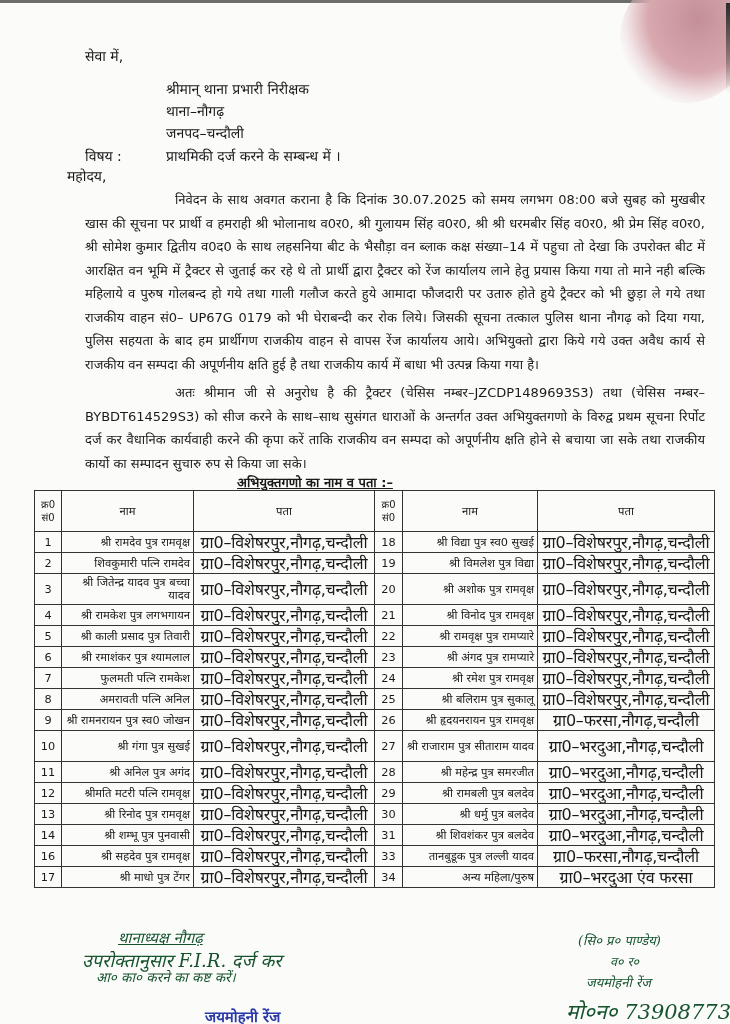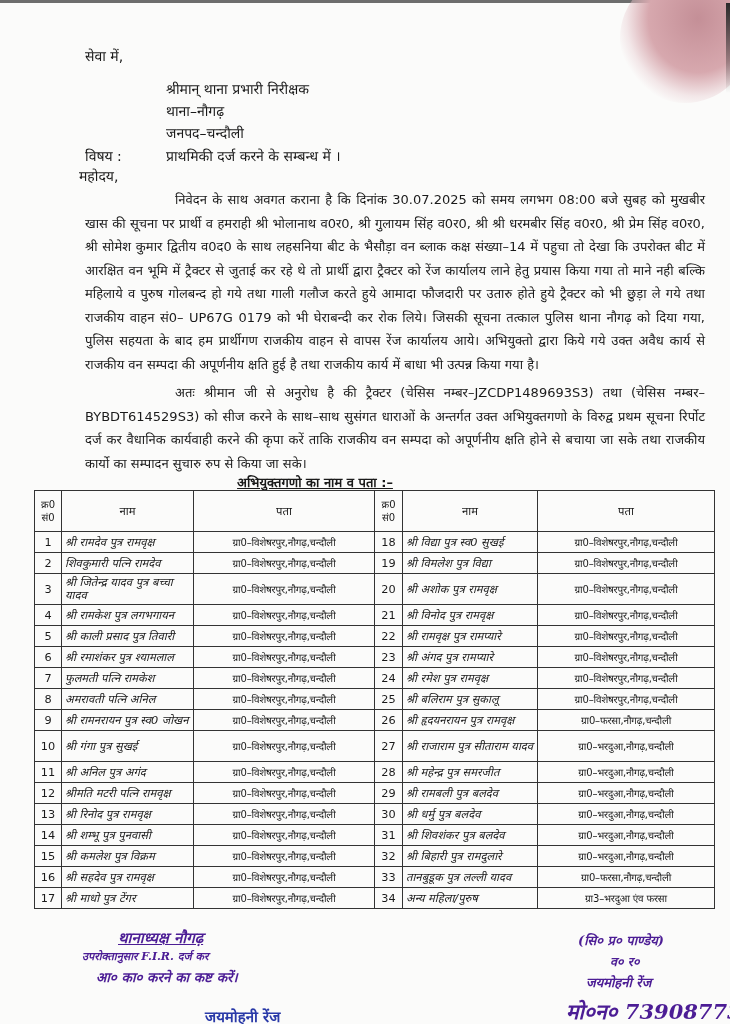--- a/index.html
+++ b/index.html
@@ -41,42 +41,42 @@
     position: absolute; left: 34px; top: 487px; width: 680px;
     border-collapse: collapse; font-size: 11.3px; table-layout: fixed;
   }
   table.acc td, table.acc th {
     border: 1px solid #333; padding: 0 3px; height: 20px; line-height: 13px;
     overflow: hidden;
   }
   table.acc th { font-weight: normal; height: 40px; }
   table.acc th.sn { font-size: 10px; line-height: 13px; }
   td.num { text-align: center; }
-  td.name { text-align: left; padding-left: 6px; font-style: italic; }
-  td.addr { text-align: center; font-size: 10px; letter-spacing: -0.2px; }
+  td.name { text-align: right; padding-left: 6px; }
+  td.addr { text-align: center; font-size: 16px; letter-spacing: -0.2px; }
   tr.tall td { height: 30px; }
   .hand {
     position: absolute; font-family: "DejaVu Serif", serif; font-style: italic;
-    color: #4c1d95; white-space: nowrap; font-weight: bold;
+    color: #14532d; white-space: nowrap;
   }
 </style>
 </head>
 <body>
 
 <div class="page">
   <div class="finger"></div>
   <div class="edge-right"></div>
 
   <div class="txt" style="left:85px; top:44px;">सेवा में,</div>
   <div class="txt addr" style="top:77px;">श्रीमान् थाना प्रभारी निरीक्षक</div>
   <div class="txt addr" style="top:99px;">थाना–नौगढ़</div>
   <div class="txt addr" style="top:121px;">जनपद–चन्दौली</div>
   <div class="txt" style="left:85px; top:144px;">विषय :</div>
   <div class="txt" style="left:166px; top:144px;">प्राथमिकी दर्ज करने के सम्बन्ध में ।</div>
-  <div class="txt" style="left:79px; top:164px;text-align:center;">महोदय,</div>
+  <div class="txt" style="left:67px; top:164px;text-align:center;">महोदय,</div>
 
   <div class="para indent" style="top:185px;">निवेदन के साथ अवगत कराना है कि दिनांक 30.07.2025 को समय लगभग 08:00 बजे सुबह को मुखबीर खास की सूचना पर प्रार्थी व हमराही श्री भोलानाथ व0र0, श्री गुलायम सिंह व0र0, श्री श्री धरमबीर सिंह व0र0, श्री प्रेम सिंह व0र0, श्री सोमेश कुमार द्वितीय व0द0 के साथ लहसनिया बीट के भैसौड़ा वन ब्लाक कक्ष संख्या–14  में पहुचा तो देखा कि उपरोक्त बीट में आरक्षित वन भूमि में ट्रैक्टर से जुताई कर रहे थे तो प्रार्थी द्वारा ट्रैक्टर को रेंज कार्यालय लाने हेतु प्रयास किया गया तो माने नही बल्कि महिलाये व पुरुष गोलबन्द हो गये तथा गाली गलौज करते हुये आमादा फौजदारी पर उतारु होते हुये ट्रैक्टर को भी छुड़ा ले गये तथा राजकीय वाहन सं0– UP67G 0179 को भी घेराबन्दी कर रोक लिये। जिसकी सूचना तत्काल पुलिस थाना नौगढ़ को दिया गया, पुलिस सहयता के बाद हम प्रार्थीगण राजकीय वाहन से वापस रेंज कार्यालय आये। अभियुक्तो द्वारा किये गये उक्त अवैध कार्य से राजकीय वन सम्पदा की अपूर्णनीय क्षति हुई है तथा राजकीय कार्य में बाधा भी उत्पन्न किया गया है।</div>
   <div class="para indent" style="top:378px;">अतः श्रीमान जी से  अनुरोध है की ट्रैक्टर (चेसिस नम्बर–JZCDP1489693S3) तथा (चेसिस नम्बर–BYBDT614529S3) को सीज करने के साथ–साथ सुसंगत धाराओं के अन्तर्गत उक्त अभियुक्तगणो के विरुद्व प्रथम सूचना रिर्पोट दर्ज कर वैधानिक कार्यवाही करने की कृपा करें ताकि राजकीय वन सम्पदा को अपूर्णनीय क्षति होने से बचाया जा सके तथा राजकीय कार्यो का सम्पादन सुचारु रुप से किया जा सके।</div>
 
   <div class="section-title">
     <span>अभियुक्तगणो का नाम व पता :–</span>
   </div>
 
   <table class="acc">
     <colgroup>
@@ -204,48 +204,40 @@
         </tr>
         <tr>
           <td class="num">14</td>
           <td class="name">श्री शम्भू पुत्र पुनवासी</td>
           <td class="addr">ग्रा0–विशेषरपुर,नौगढ़,चन्दौली</td>
           <td class="num">31</td>
           <td class="name">श्री शिवशंकर पुत्र बलदेव</td>
           <td class="addr">ग्रा0–भरदुआ,नौगढ़,चन्दौली</td>
         </tr>
         <tr>
-          <td class="num">15</td>
-          <td class="name">श्री कमलेश पुत्र विक्रम</td>
-          <td class="addr">ग्रा0–विशेषरपुर,नौगढ़,चन्दौली</td>
-          <td class="num">32</td>
-          <td class="name">श्री बिहारी पुत्र रामदुलारे</td>
-          <td class="addr">ग्रा0–भरदुआ,नौगढ़,चन्दौली</td>
-        </tr>
-        <tr>
           <td class="num">16</td>
           <td class="name">श्री सहदेव पुत्र रामवृक्ष</td>
           <td class="addr">ग्रा0–विशेषरपुर,नौगढ़,चन्दौली</td>
           <td class="num">33</td>
           <td class="name">तानबुडूक पुत्र लल्ली यादव</td>
           <td class="addr">ग्रा0–फरसा,नौगढ़,चन्दौली</td>
         </tr>
         <tr>
           <td class="num">17</td>
           <td class="name">श्री माधो पुत्र टेंगर</td>
           <td class="addr">ग्रा0–विशेषरपुर,नौगढ़,चन्दौली</td>
           <td class="num">34</td>
           <td class="name">अन्य महिला/पुरुष</td>
-          <td class="addr">ग्रा3–भरदुआ एंव फरसा</td>
+          <td class="addr">ग्रा0–भरदुआ एंव फरसा</td>
         </tr>
       </tbody>
   </table>
 
   <div class="hand" style="left:118px; top:924px; font-size:15px; text-decoration:underline;">थानाध्यक्ष नौगढ़</div>
-  <div class="hand" style="left:82px; top:945px; font-size:11px;">उपरोक्तानुसार F.I.R. दर्ज कर</div>
+  <div class="hand" style="left:82px; top:945px; font-size:18px;">उपरोक्तानुसार F.I.R. दर्ज कर</div>
   <div class="hand" style="left:96px; top:965px; font-size:13.5px;">आ० का० करने का कष्ट करें।</div>
   <div class="hand" style="left:190px; top:1043px; font-size:13.5px;">प्रभारी वन अधिकारी</div>
   <div class="hand" style="left:205px; top:1003px; font-size:15px; color:#2a3aa8; font-weight:bold; font-style:normal;">जयमोहनी रेंज</div>
 
   <div class="hand" style="left:578px; top:928px; font-size:13px;">(सि० प्र० पाण्डेय)</div>
   <div class="hand" style="left:610px; top:950px; font-size:12.5px;">व० र०</div>
   <div class="hand" style="left:586px; top:970px; font-size:13px;">जयमोहनी रेंज</div>
   <div class="hand" style="left:566px; top:994px; font-size:21px;">मो०न० 7390877373</div>
 </div>
 

